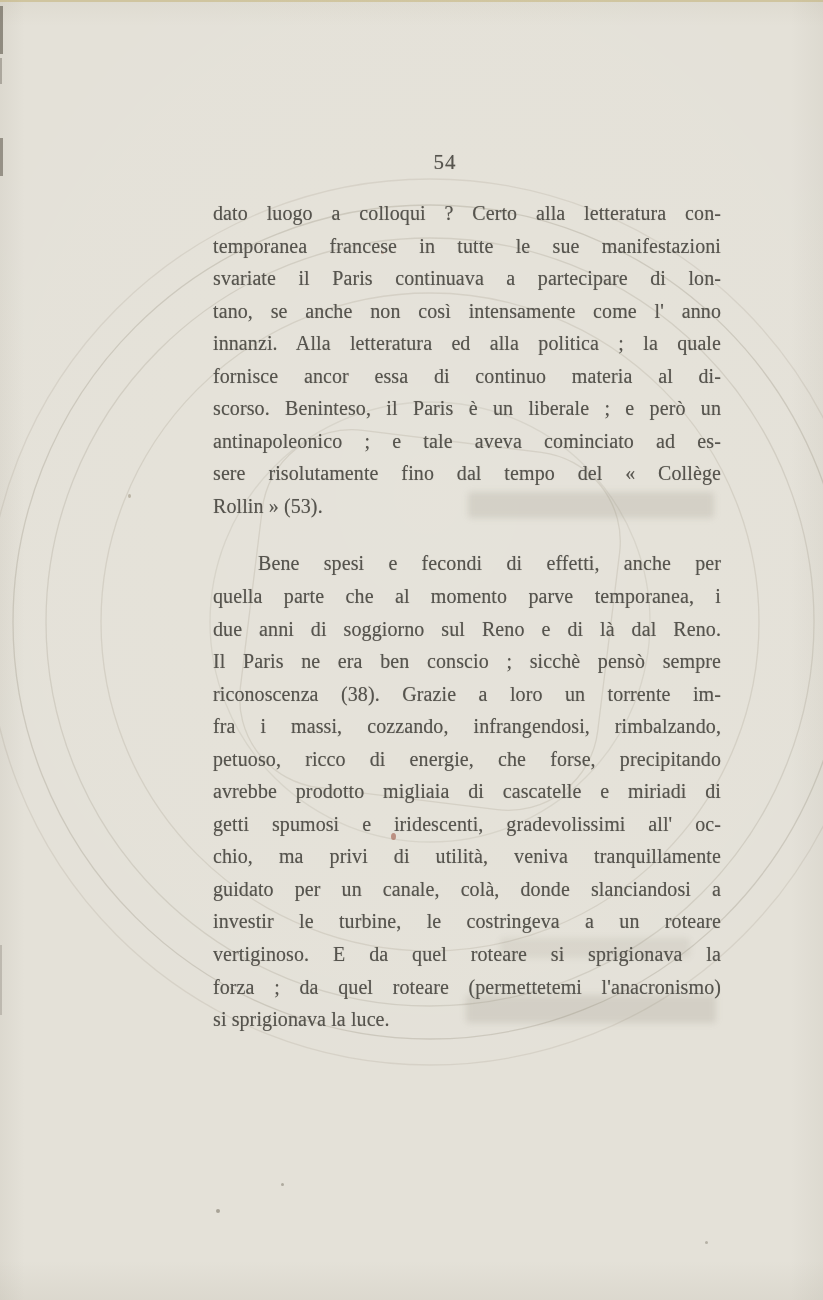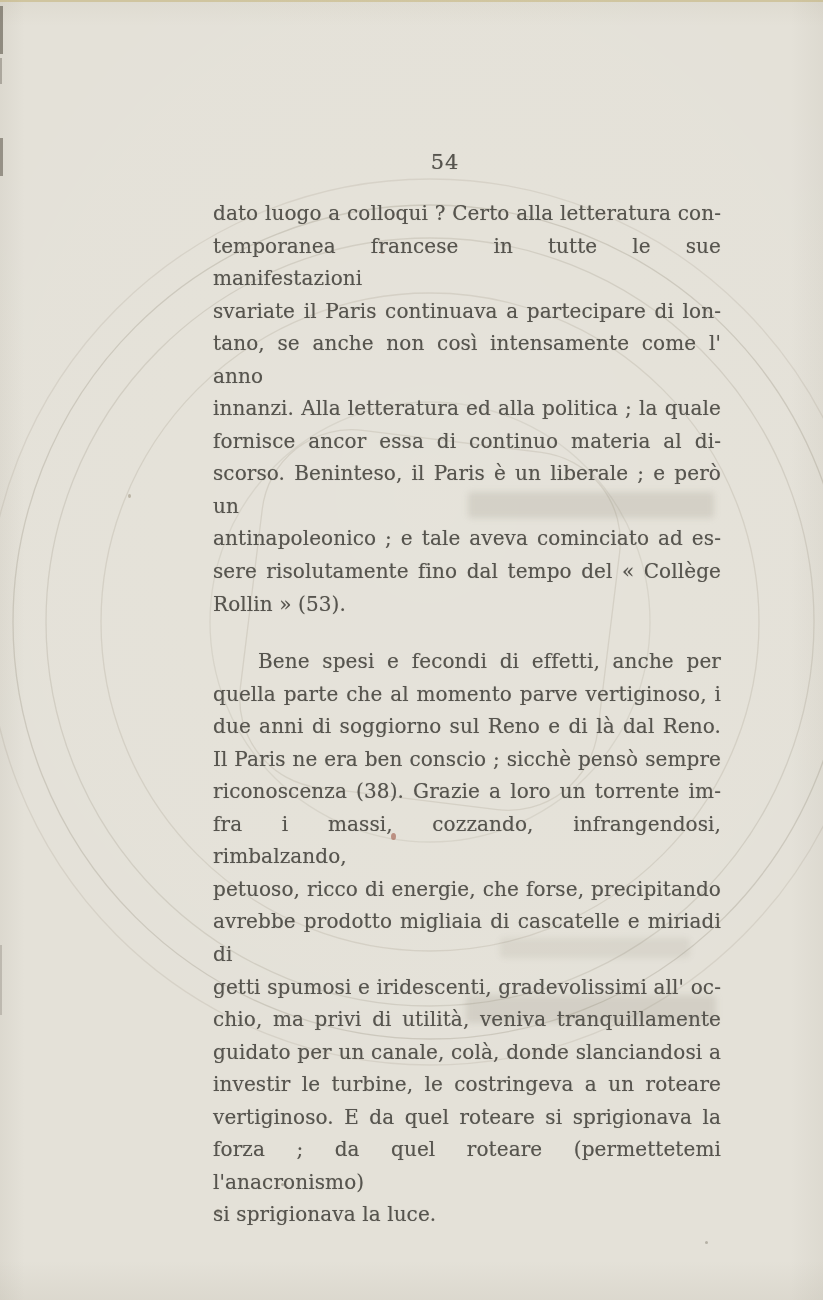--- a/index.html
+++ b/index.html
@@ -11,20 +11,21 @@
   .page {
     position: relative;
     width: 823px; height: 1300px;
     overflow: hidden;
     background:
       radial-gradient(120% 90% at 52% 38%, rgba(255,255,255,0.06), rgba(0,0,0,0) 62%),
       linear-gradient(to right, rgba(90,80,60,0.06), rgba(0,0,0,0) 3%, rgba(0,0,0,0) 96%, rgba(90,80,60,0.05)),
       linear-gradient(to bottom, rgba(120,105,60,0.05), rgba(0,0,0,0) 2%, rgba(0,0,0,0) 97%, rgba(110,100,75,0.07)),
       #e4e1d8;
     color: #585650;
+    font-family: Liberation Serif, serif;
   }
   .stamp-svg {
     position: absolute; left: 0; top: 0;
     width: 823px; height: 1300px;
     pointer-events: none;
   }
   .page-number {
     position: absolute;
     top: 150px; left: 445px;
     transform: translateX(-50%);
@@ -124,21 +125,21 @@
           <div class="line">fornisce ancor essa di continuo materia al di-</div>
           <div class="line">scorso. Beninteso, il Paris è un liberale ; e però un</div>
           <div class="line">antinapoleonico ; e tale aveva cominciato ad es-</div>
           <div class="line">sere risolutamente fino dal tempo del « Collège</div>
         </div>
       <div class="line last">Rollin » (53).</div>
     </div>
     <div class="para para-2">
       <div class="lines">
           <div class="line">Bene spesi e fecondi di effetti, anche per</div>
-          <div class="line">quella parte che al momento parve vertiginoso, i</div>
+          <div class="line">quella parte che al momento parve temporanea, i</div>
           <div class="line">due anni di soggiorno sul Reno e di là dal Reno.</div>
           <div class="line">Il Paris ne era ben conscio ; sicchè pensò sempre</div>
           <div class="line">riconoscenza (38). Grazie a loro un torrente im-</div>
           <div class="line">fra i massi, cozzando, infrangendosi, rimbalzando,</div>
           <div class="line">petuoso, ricco di energie, che forse, precipitando</div>
           <div class="line">avrebbe prodotto migliaia di cascatelle e miriadi di</div>
           <div class="line">getti spumosi e iridescenti, gradevolissimi all' oc-</div>
           <div class="line">chio, ma privi di utilità, veniva tranquillamente</div>
           <div class="line">guidato per un canale, colà, donde slanciandosi a</div>
           <div class="line">investir le turbine, le costringeva a un roteare</div>

